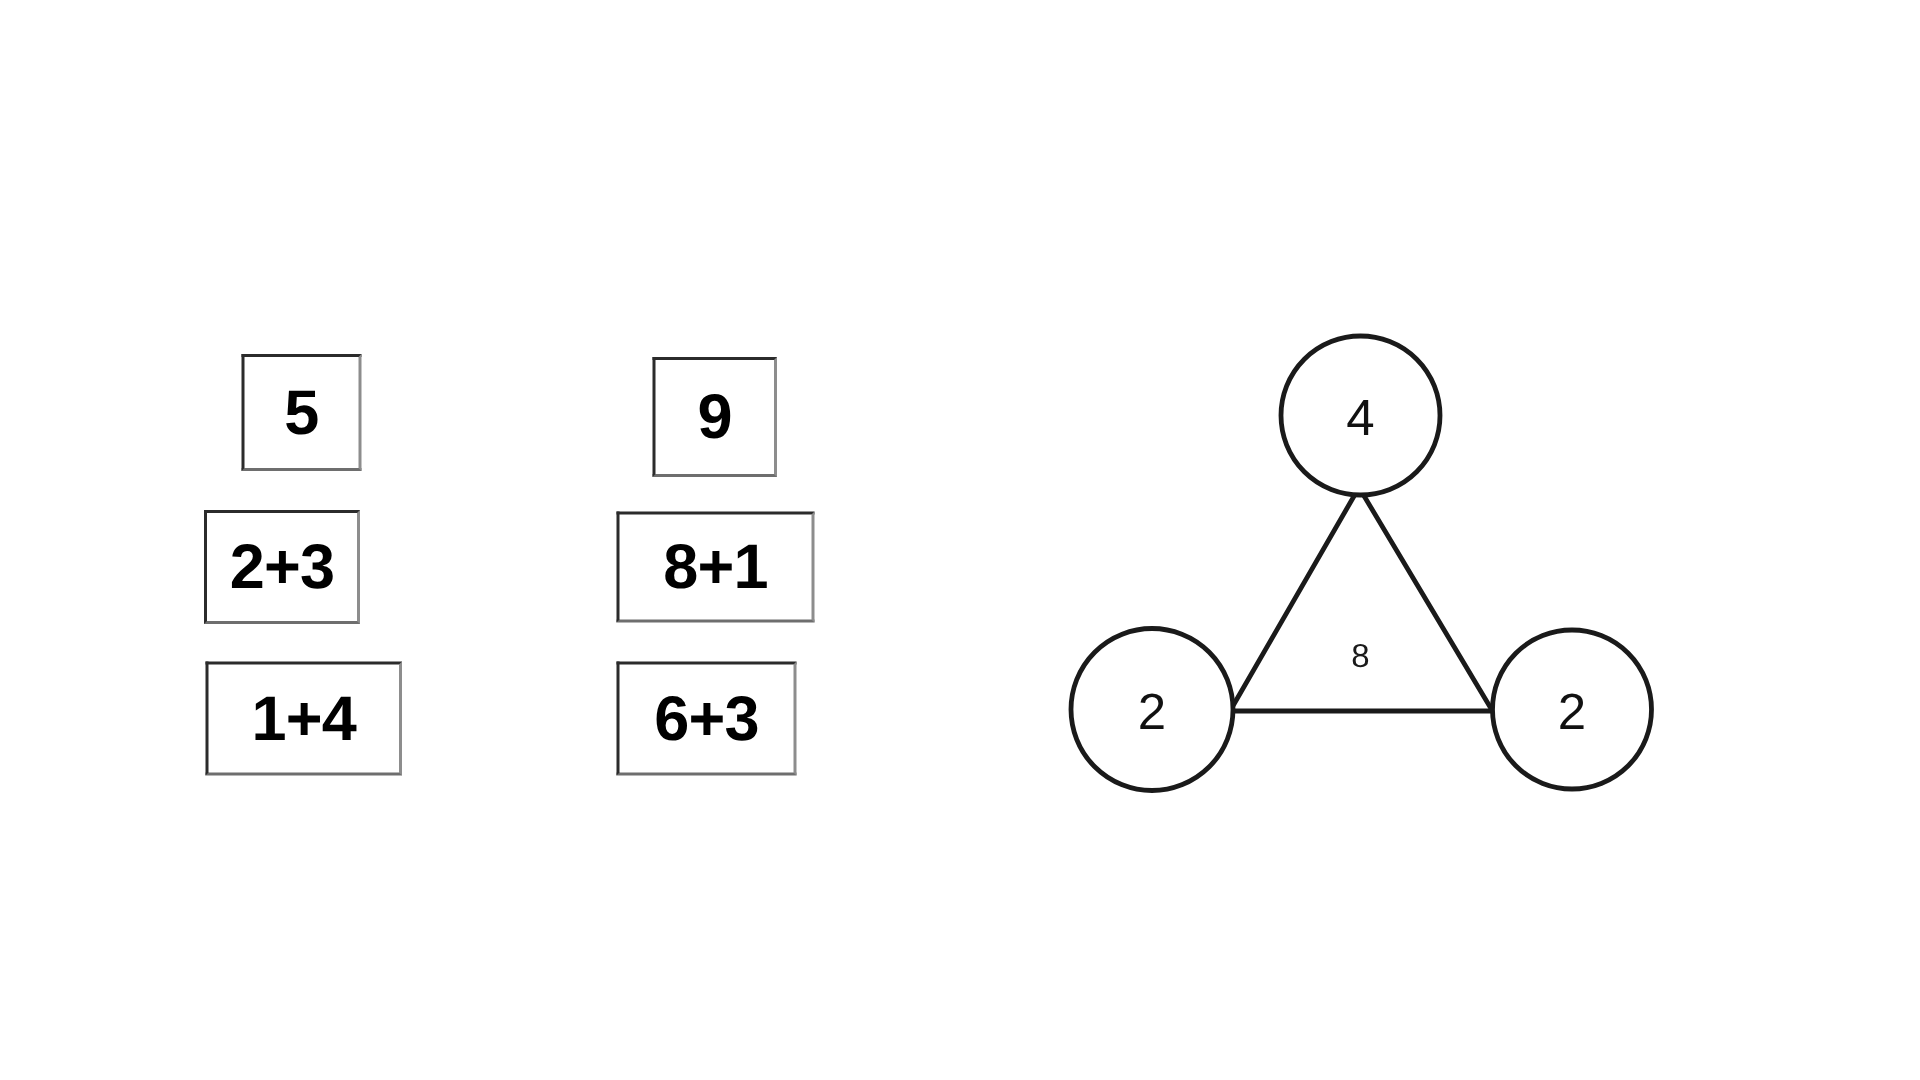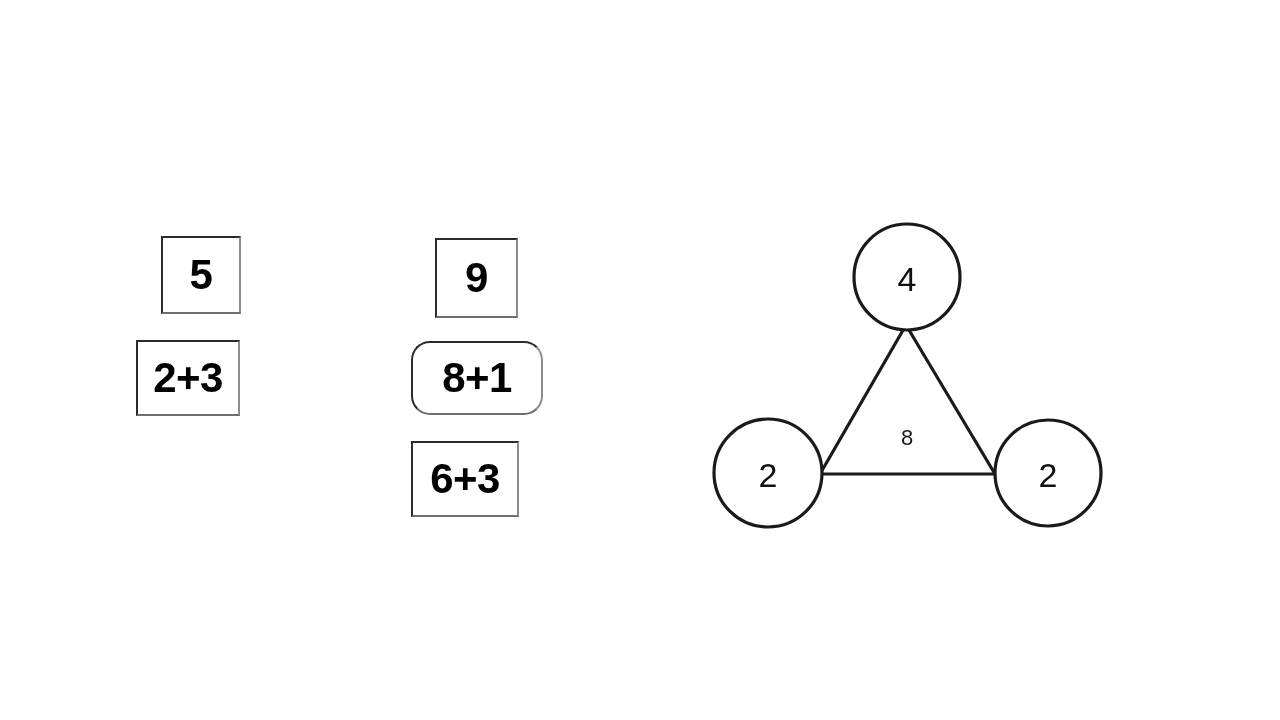--- a/index.html
+++ b/index.html
@@ -39,22 +39,22 @@
   }
   .card.expr {
     font-size: 42px;
   }
 
   
   #card-left-result  { left: 161px; top: 236px; width: 80px;  height: 78px; }
   #card-left-expr-1  { left: 136px; top: 340px; width: 104px; height: 76px; }
   #card-left-expr-2  { left: 137px; top: 441px; width: 131px; height: 76px; }
   #card-mid-result   { left: 435px; top: 238px; width: 83px;  height: 80px; }
-  #card-mid-expr-1   { left: 411px; top: 341px; width: 132px; height: 74px; border-radius: 19px; }
-  #card-mid-expr-2   { left: 411px; top: 441px; width: 108px; height: 76px; }
+  #card-mid-expr-1   { left: 411px; top: 341px; width: 132px; height: 74px; }
+  #card-mid-expr-2   { left: 411px; top: 441px; width: 120px; height: 76px; }
 
   
   #graph {
     position: absolute;
     left: 690px;
     top: 200px;
     width: 440px;
     height: 350px;
   }
   #graph svg {
@@ -95,20 +95,21 @@
 </style>
 </head>
 <body>
 
 <div id="canvas">
 
   <div id="card-left-result" class="card result">5</div>
 
   <div id="card-left-expr-1" class="card expr">2+3</div>
 
+  <div id="card-left-expr-2" class="card expr">1+4</div>
 
   <div id="card-mid-result" class="card result">9</div>
 
   <div id="card-mid-expr-1" class="card expr">8+1</div>
 
   <div id="card-mid-expr-2" class="card expr">6+3</div>
 
   <div id="graph">
     <svg viewBox="0 0 440 350" xmlns="http://www.w3.org/2000/svg">
 

